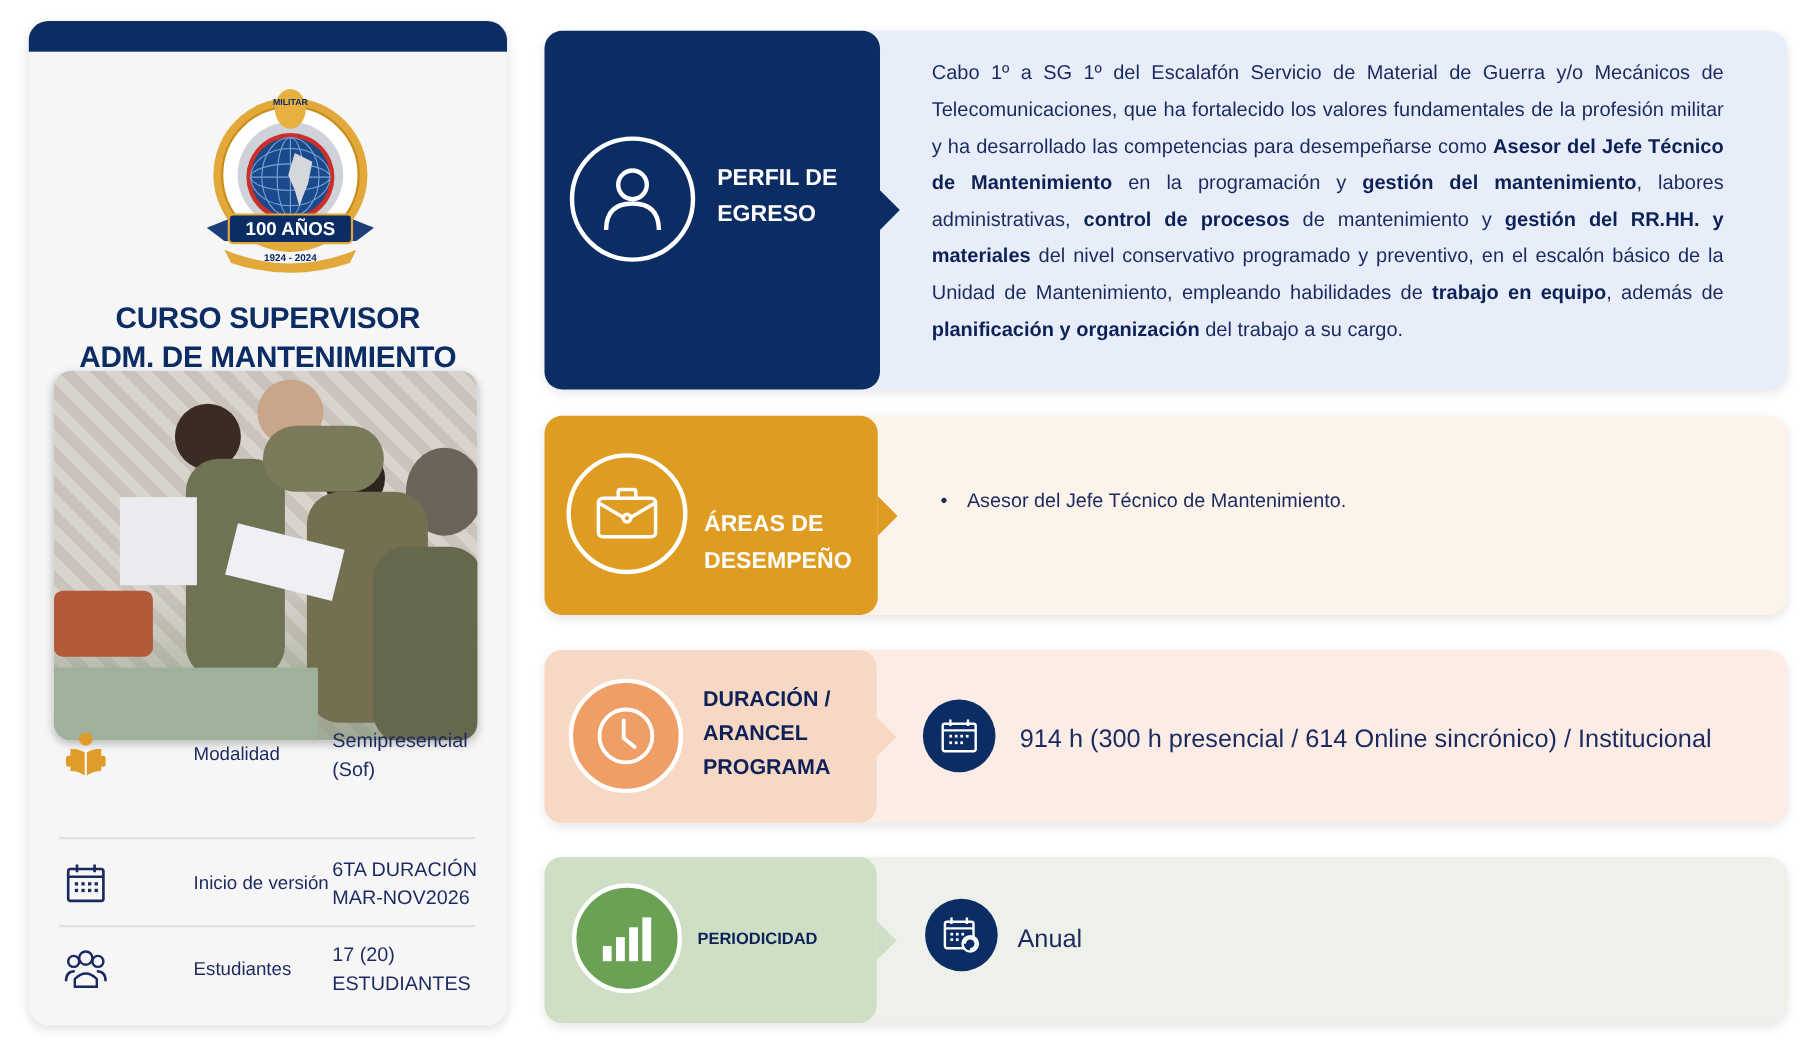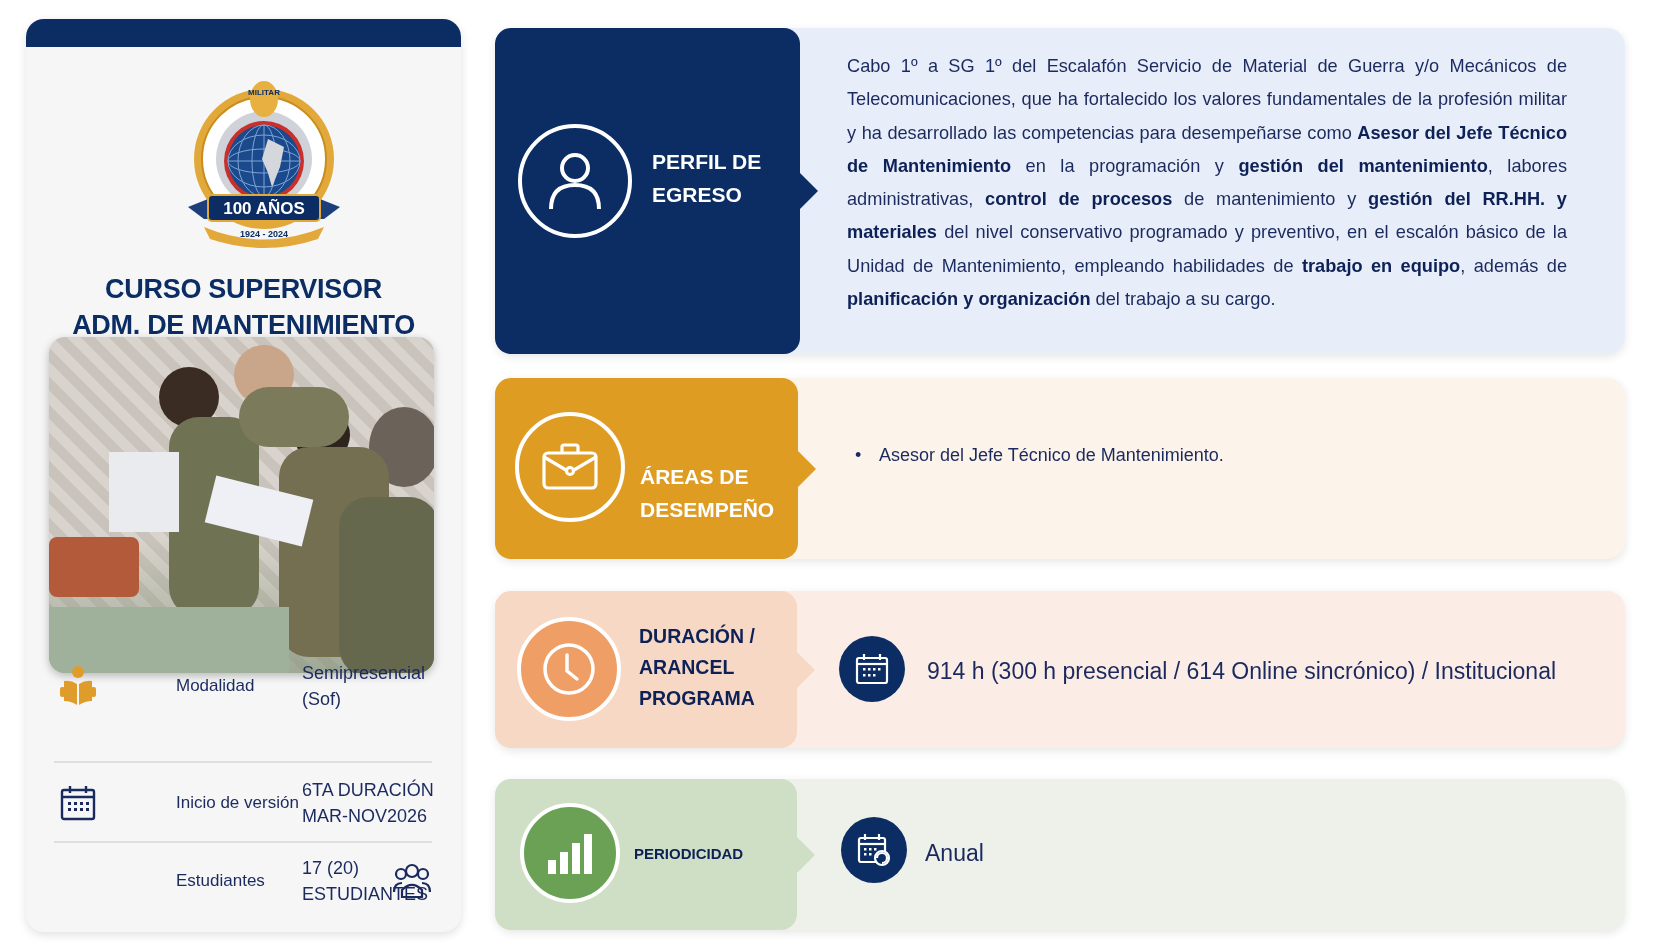--- a/index.html
+++ b/index.html
@@ -166,21 +166,21 @@
       </svg>
     </div>
     <div class="lbl">Inicio de versión</div>
     <div class="val">
       <div>6TA DURACIÓN</div>
       <div>MAR-NOV2026</div>
     </div>
   </div>
   <div class="divider" style="top:822px;"></div>
 
-  <div class="info-row" style="top:823px;justify-content:flex-end;">
+  <div class="info-row" style="top:823px;">
     <div class="ico">
       <svg width="40" height="38" viewBox="0 0 40 38" fill="none" stroke="#1b2a5e" stroke-width="2.2">
         <circle cx="20" cy="9" r="6"></circle>
         <circle cx="9" cy="12" r="5"></circle>
         <circle cx="31" cy="12" r="5"></circle>
         <path d="M10 35 L10 28 Q20 18 30 28 L30 35 Z"></path>
         <path d="M2 30 Q2 21 10 21"></path>
         <path d="M38 30 Q38 21 30 21"></path>
       </svg>
     </div>

